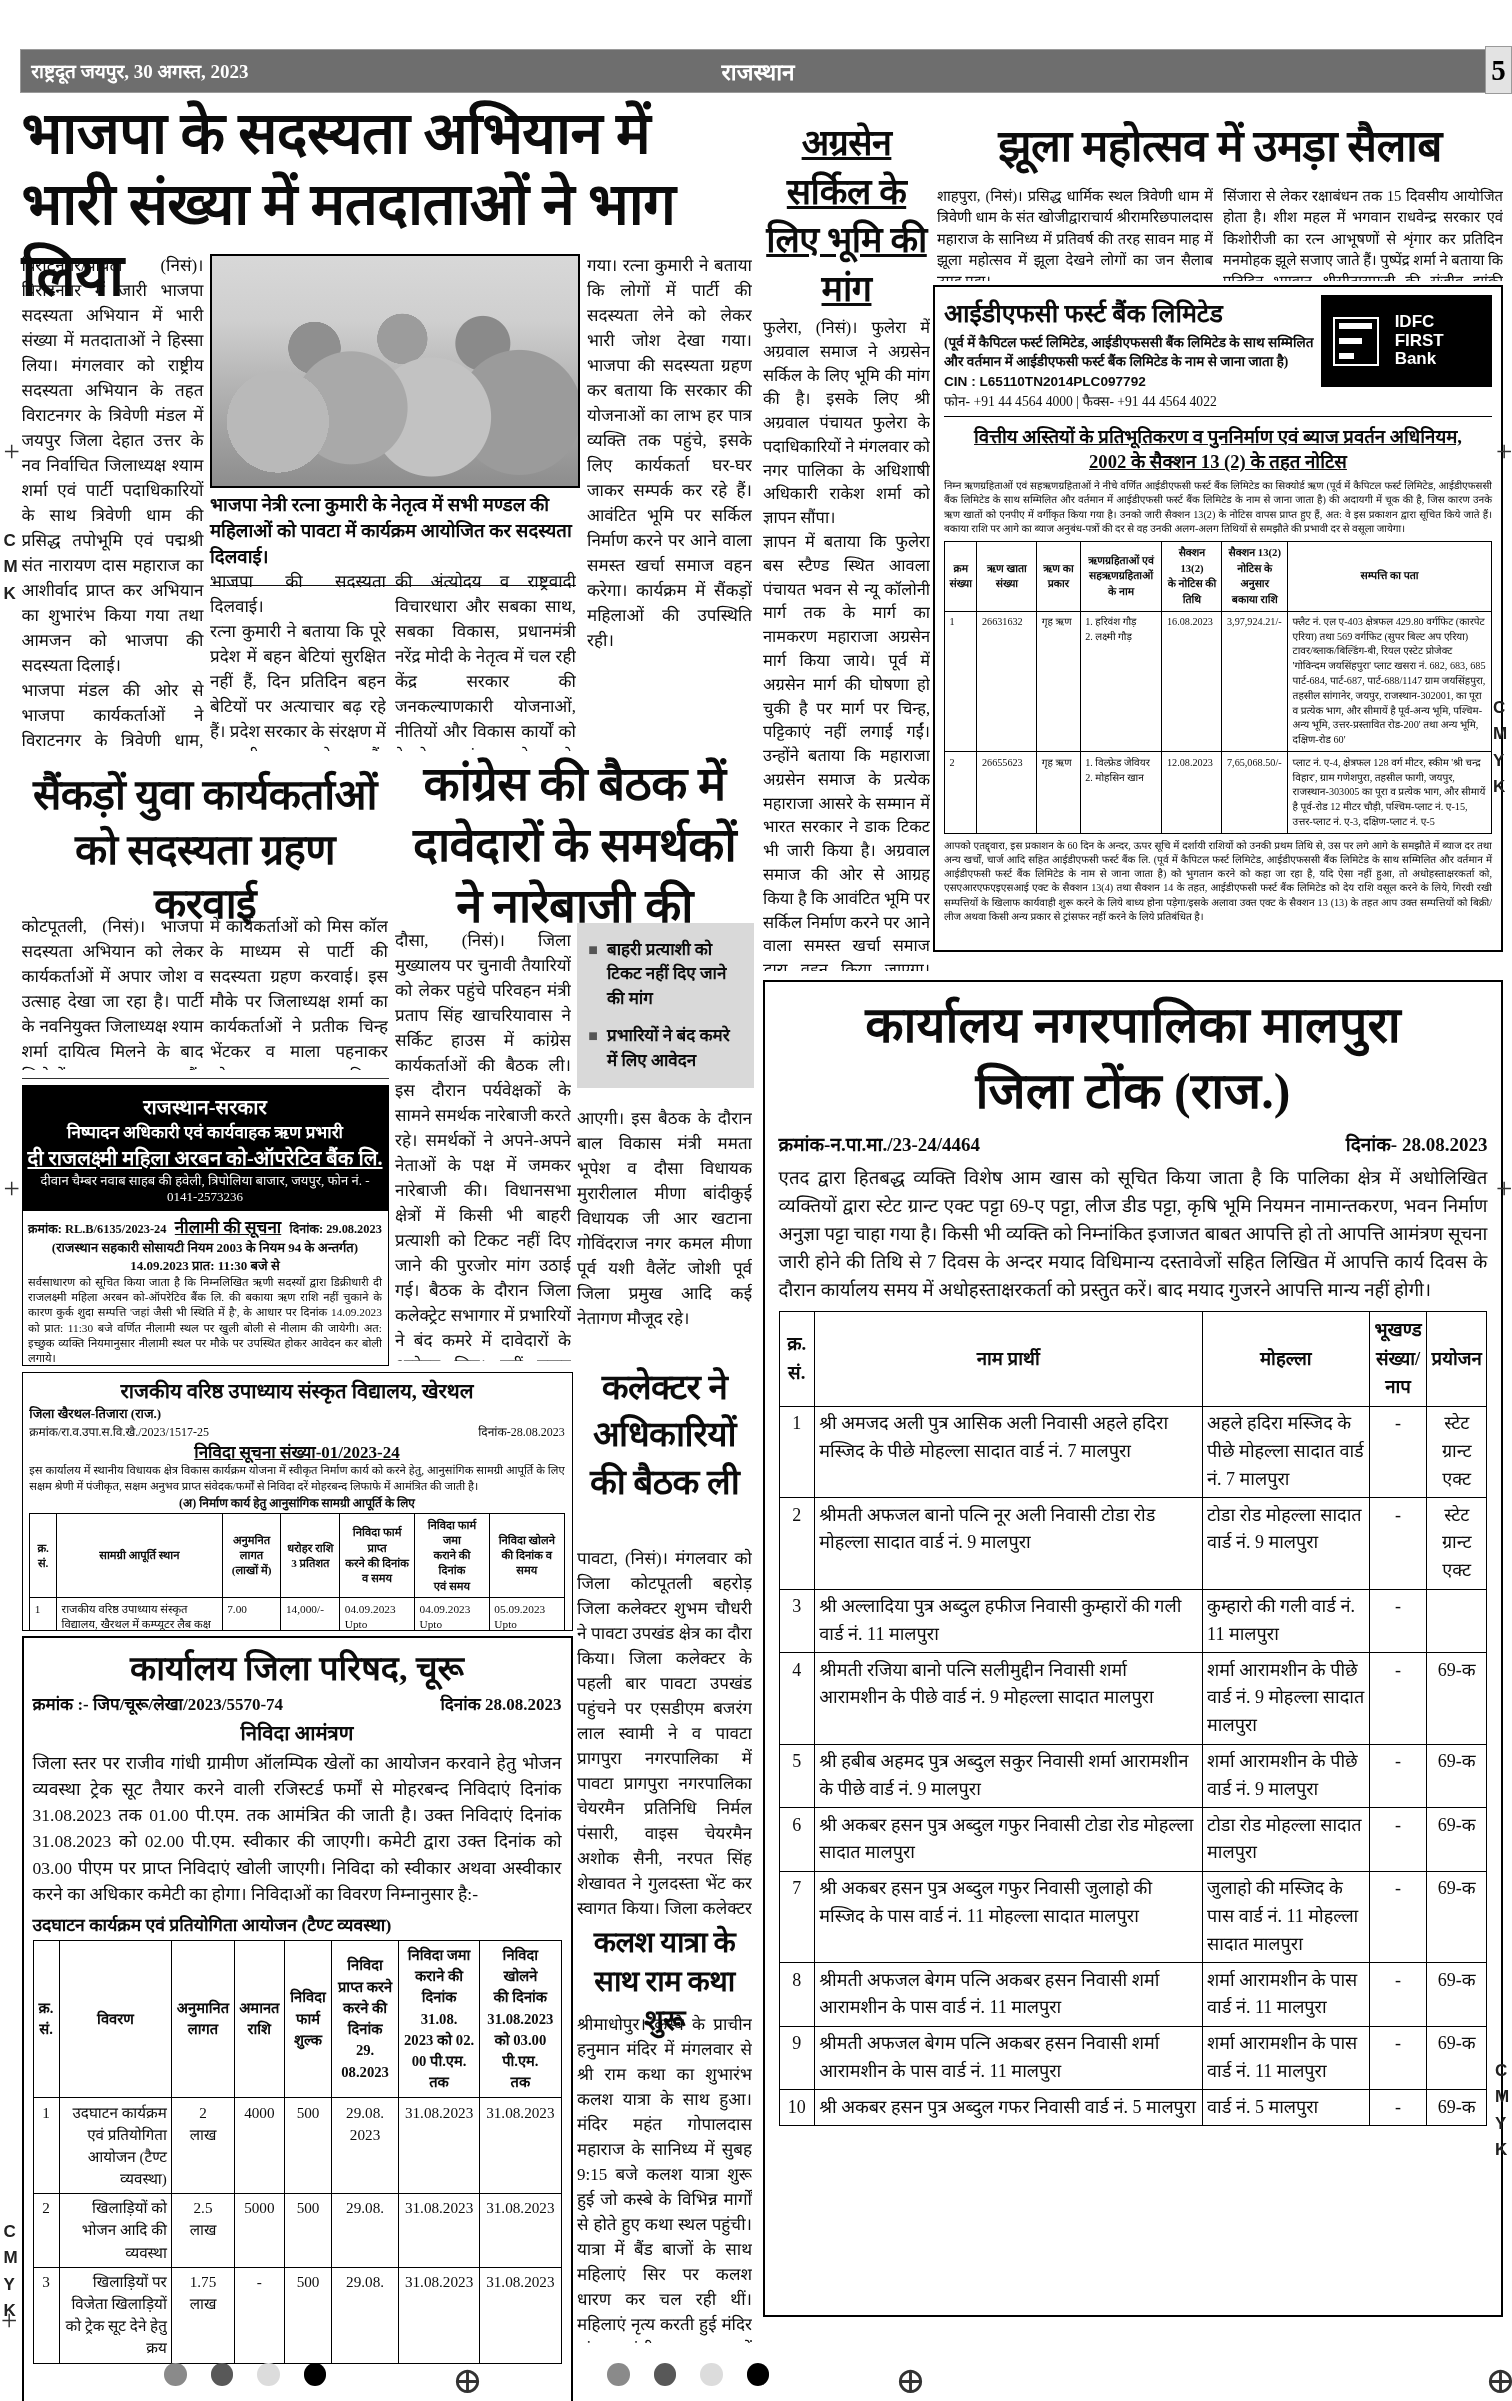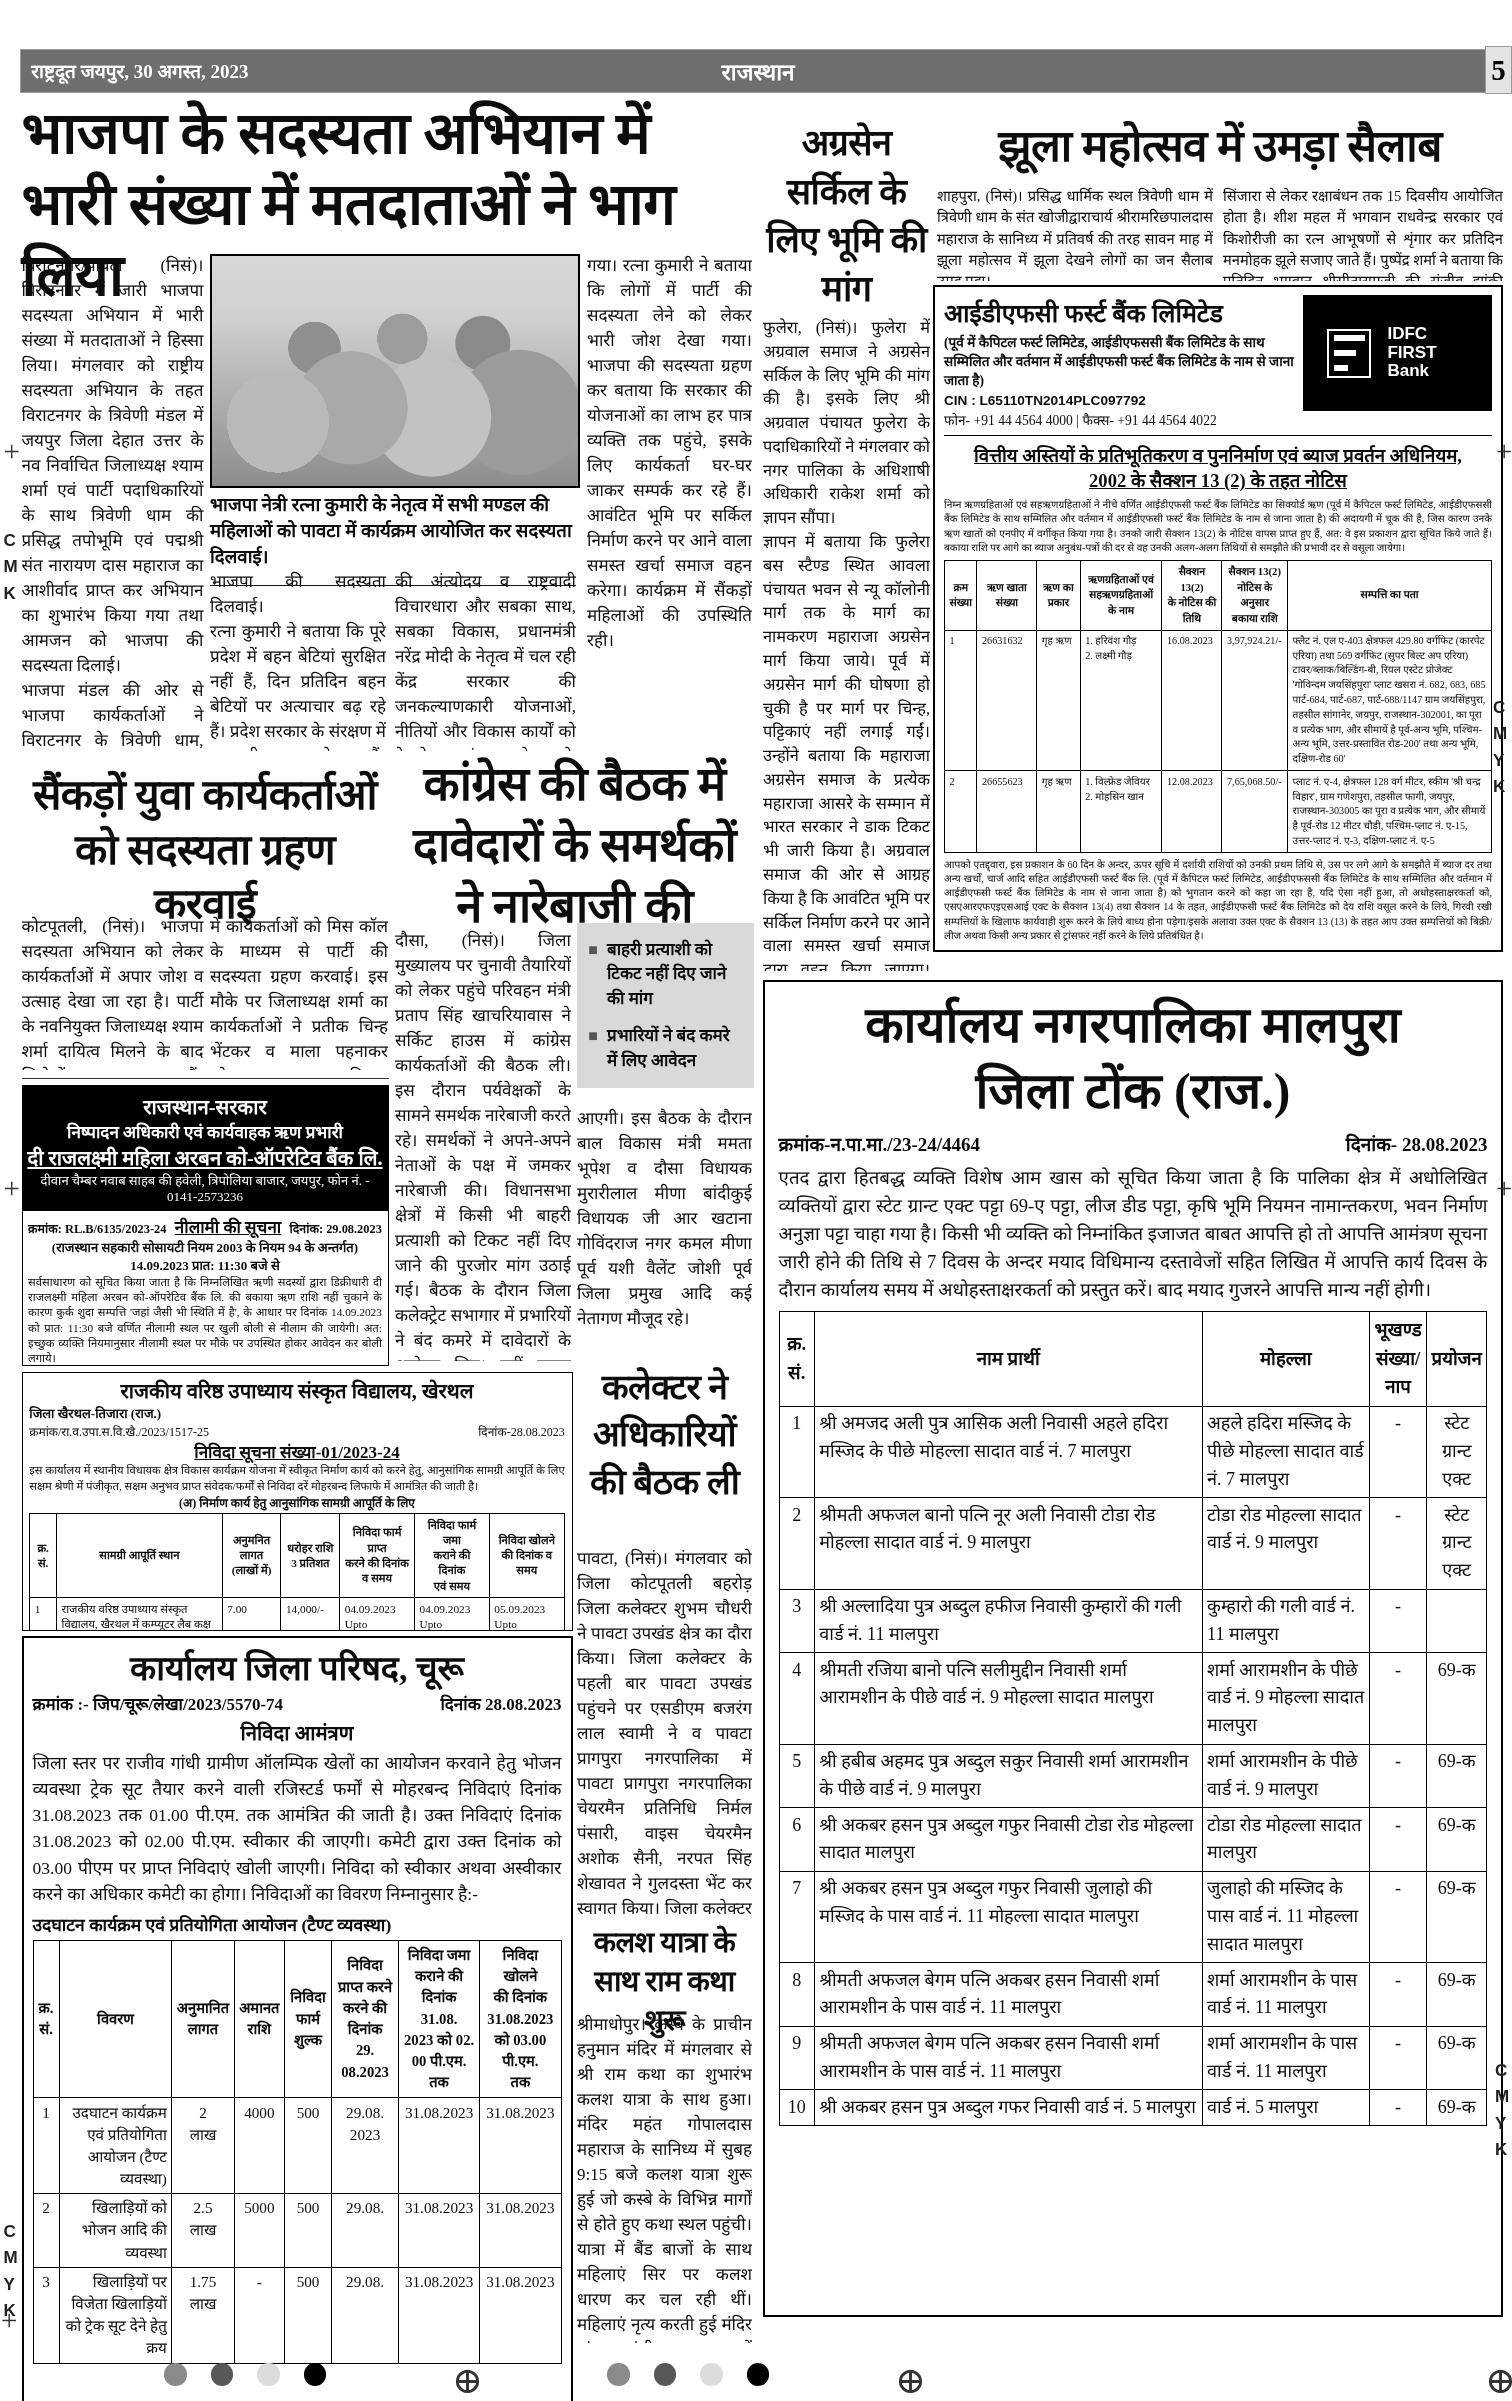--- a/index.html
+++ b/index.html
@@ -4,21 +4,21 @@
 <style>
   html,body{margin:0;padding:0;background:#ffffff;}
   body{width:1512px;height:2401px;position:relative;font-family:"Liberation Serif","DejaVu Serif",serif;color:#0c0c0c;}
   .abs{position:absolute;}
   .masthead{background:#6e6e6e;border:1.1px solid #9a9a9a;color:#fff;display:flex;align-items:center;}
   .masthead .mleft{font-size:19px;font-weight:bold;padding-left:10.2px;width:361px;}
   .masthead .mcenter{font-size:22.6px;font-weight:bold;flex:1;text-align:center;}
   .pageno{background:#e3e3e3;border:1.1px solid #9a9a9a;color:#000;font-size:29px;font-weight:bold;display:flex;align-items:center;justify-content:center;}
   .headline{font-weight:bold;line-height:1.22;letter-spacing:-0.6px;}
   .h-lead{font-size:58px;}
-  .h-agrasen{font-size:36px;text-align:center;line-height:1.35;}
+  .h-agrasen{font-size:36px;text-align:center;line-height:1.35;text-decoration:underline;}
   .h-jhula{font-size:44px;text-align:center;}
   .h-sainkdon{font-size:42px;text-align:center;line-height:1.3;}
   .h-congress{font-size:47px;text-align:center;line-height:1.3;}
   .h-collector{font-size:35px;text-align:center;line-height:1.35;}
   .h-kalash{font-size:29px;text-align:center;line-height:1.35;}
   .body-txt{font-size:17px;line-height:1.47;text-align:justify;white-space:pre-line;}
   .body-sm{font-size:16.4px;line-height:1.45;text-align:justify;white-space:pre-line;}
   .caption{font-size:18.6px;font-weight:bold;line-height:1.4;border-bottom:1.7px solid #111;padding-bottom:14.7px;}
   .photo{border:2.3px solid #000;background:
     radial-gradient(circle at 18% 72%, #b9b9b9 0 51px, transparent 51px),
@@ -49,21 +49,21 @@
   .t-malpura{font-size:18px;line-height:1.55;}
   .t-malpura th{font-size:18.6px;}
   .t-malpura td:nth-child(1),.t-malpura td:nth-child(4),.t-malpura td:nth-child(5){text-align:center;}
   .underline{text-decoration:underline;}
   .bulletbox{background:#d9d9d9;padding:14.7px 11.3px;}
   .bulletrow{display:flex;gap:9px;font-size:17px;font-weight:bold;line-height:1.45;margin-bottom:12.4px;}
   .bulletglyph{color:#555;font-size:16px;}
   .cm-col{font-family:"Liberation Sans","DejaVu Sans",sans-serif;font-weight:bold;font-size:17px;line-height:1.55;color:#222;}
   .regdot{width:22.6px;height:22.6px;border-radius:50%;display:inline-block;margin-right:24px;}
   .cross{font-size:29px;color:#333;}
-  .idfc-logo{background:#000;color:#fff;display:flex;align-items:center;gap:16px;padding:24px;}
+  .idfc-logo{background:#000;color:#fff;display:flex;align-items:center;gap:16px;padding:12px;}
   .idfc-glyph{width:36px;height:36px;background:#000;border:2.3px solid #fff;display:flex;flex-direction:column;justify-content:space-between;padding:4.5px;}
   .idfc-glyph span{display:block;background:#fff;height:5.6px;}
   .idfc-glyph span:nth-child(1){width:100%;}
   .idfc-glyph span:nth-child(2){width:70%;}
   .idfc-glyph span:nth-child(3){width:45%;}
   .idfc-text{font-family:"Liberation Sans","DejaVu Sans",sans-serif;font-weight:bold;font-size:17px;line-height:1.1;}
   .small-rule{border-top:1.1px solid #333;}
 </style>
 </head>
 <body>

